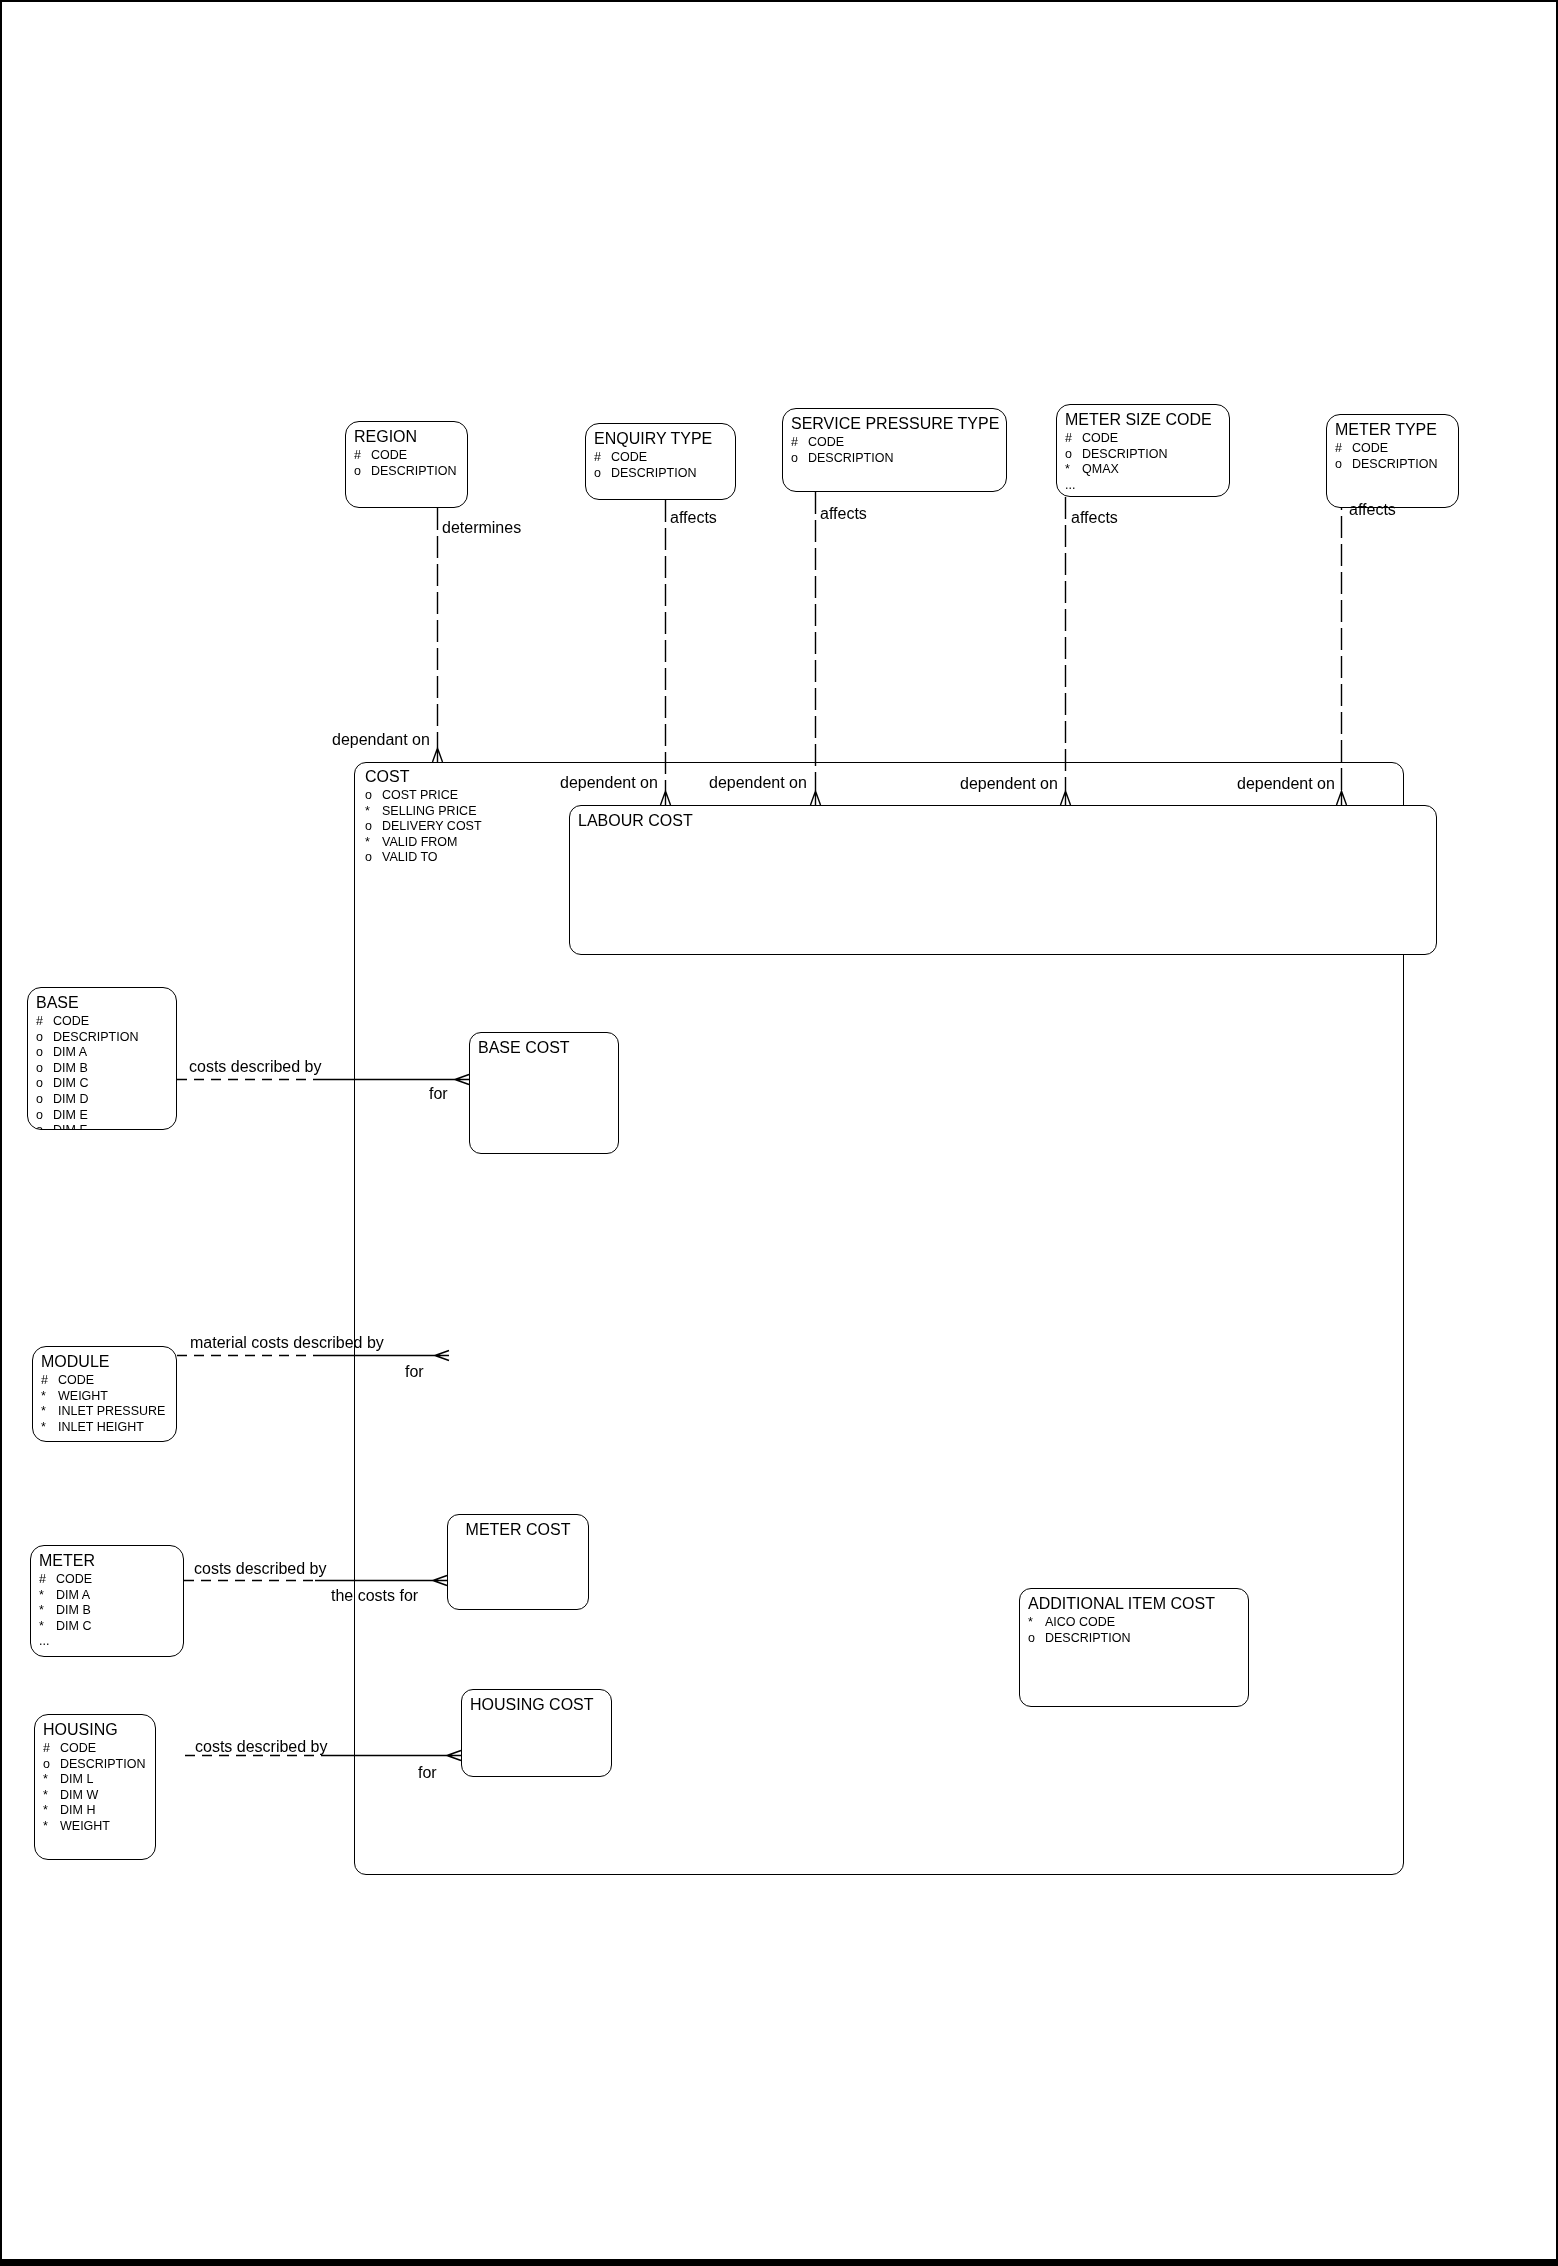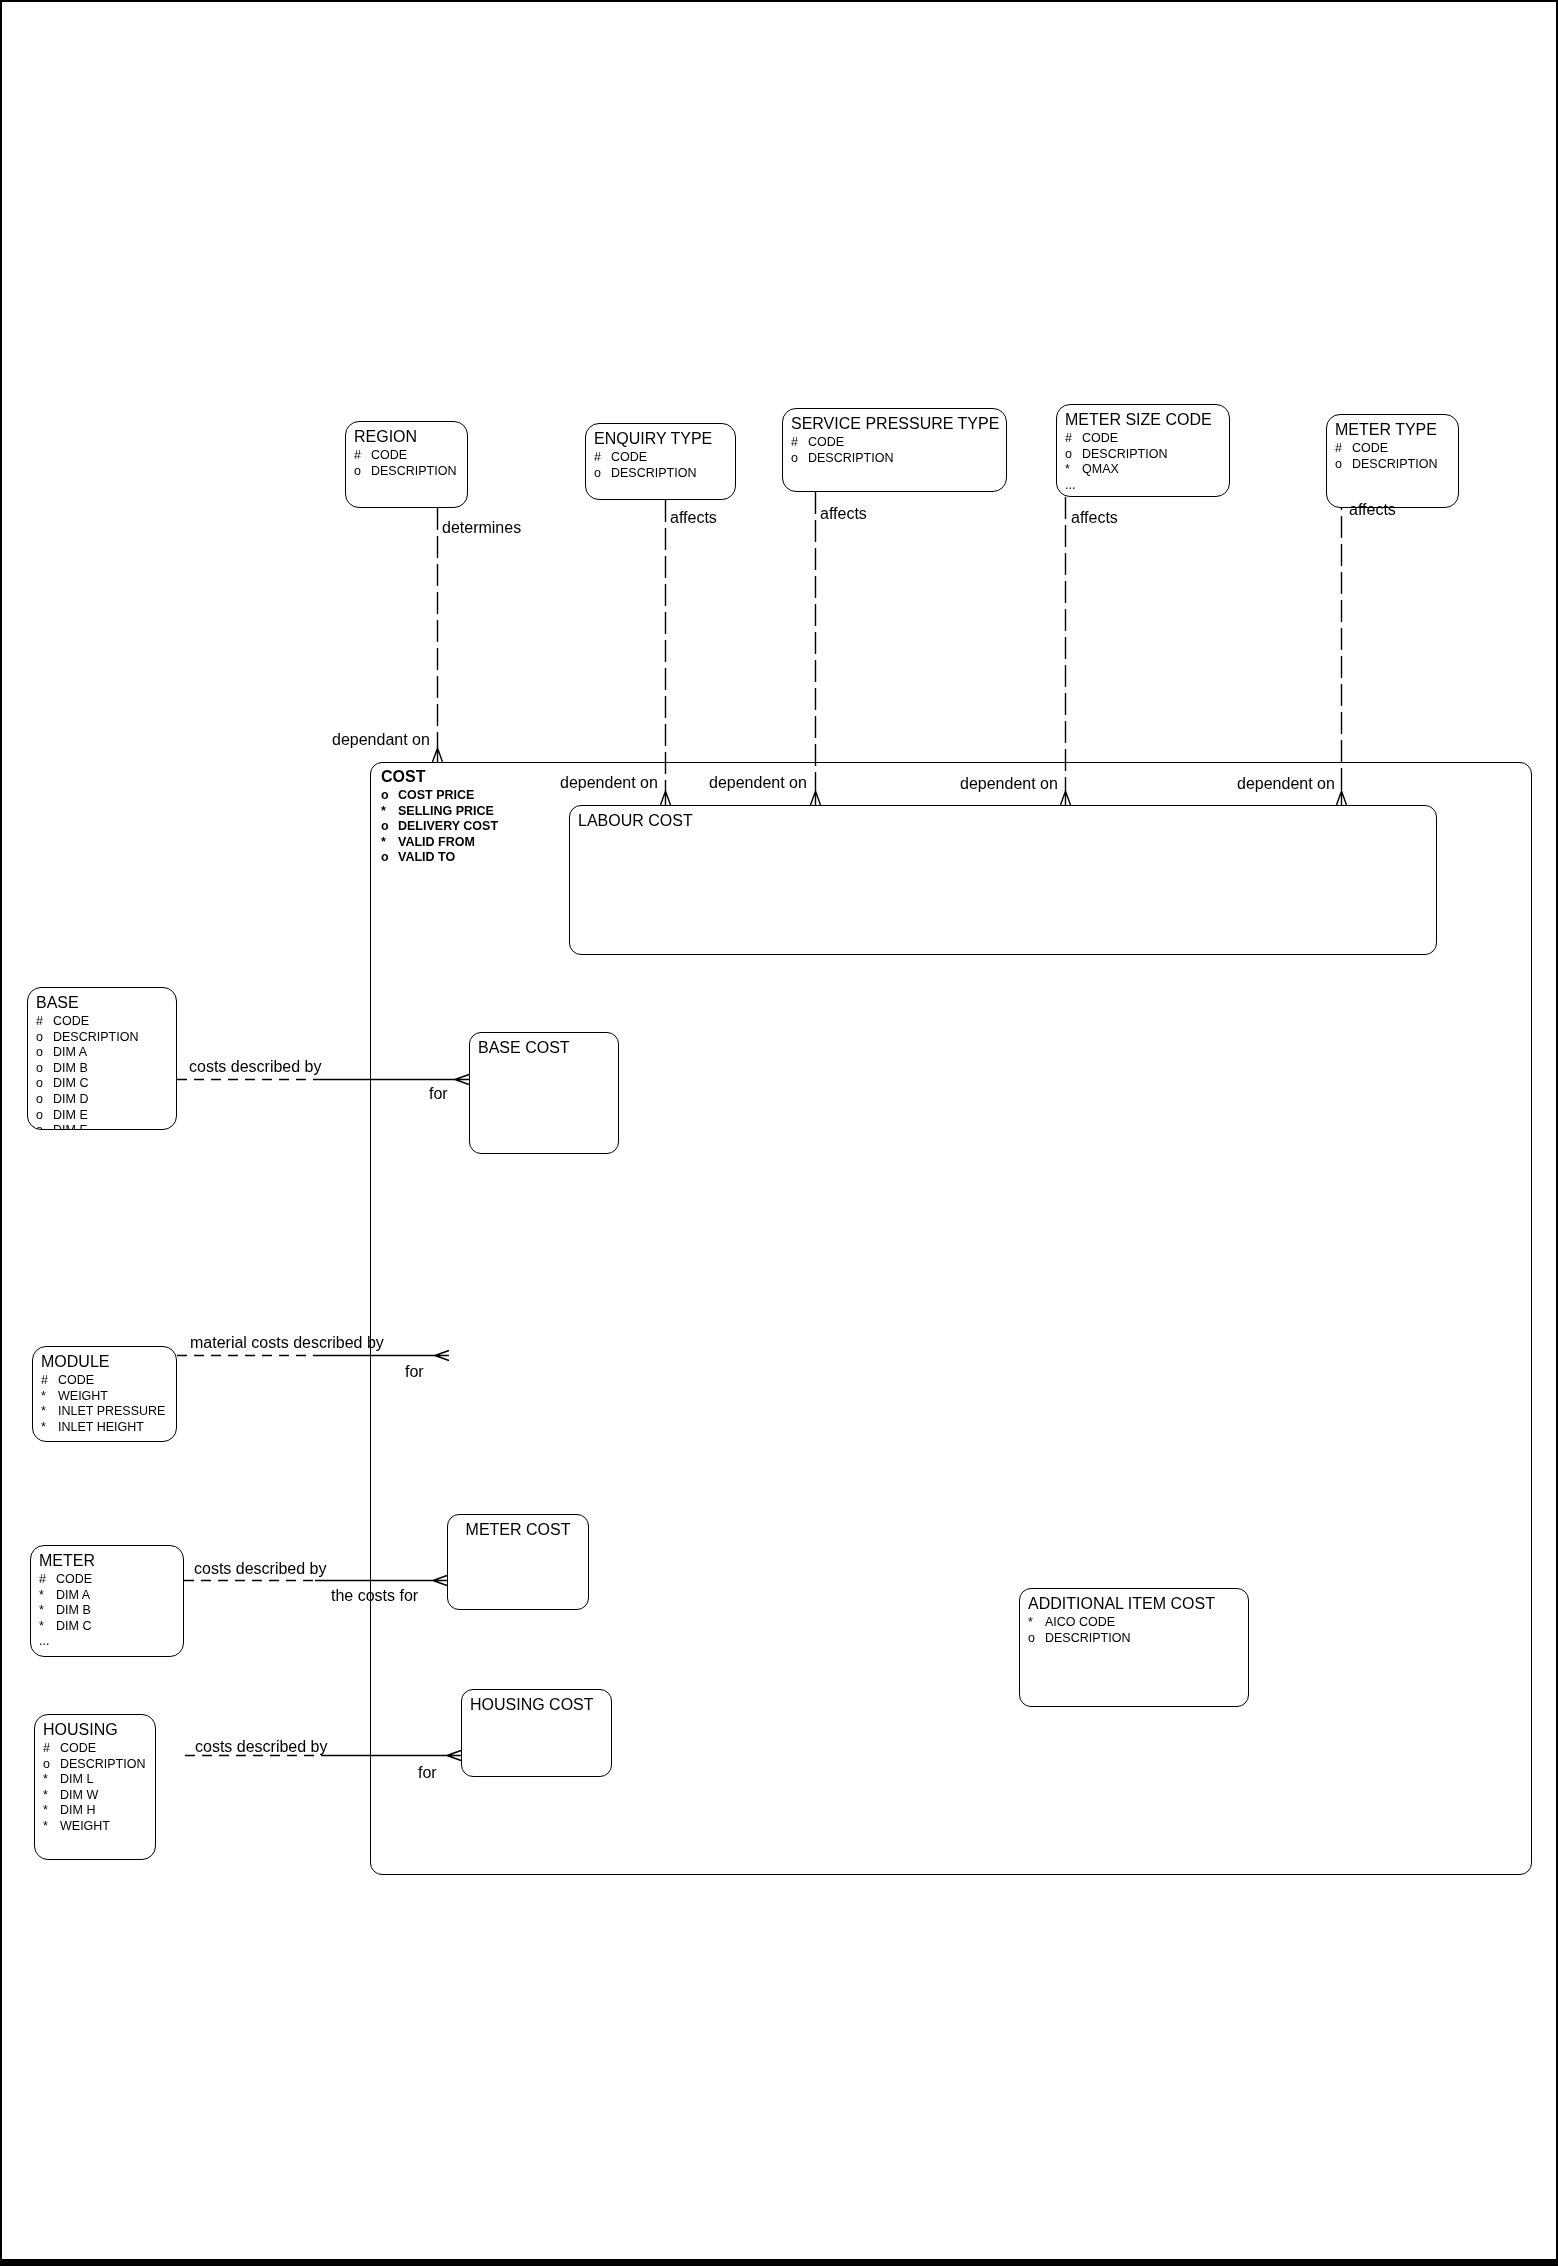--- a/index.html
+++ b/index.html
@@ -64,21 +64,21 @@
       <line x1="313" y1="1578.5" x2="431" y2="1578.5"></line>
       <path d="M431,1578.5 L445,1573.5 M431,1578.5 L445,1578.5 M431,1578.5 L445,1583.5"></path>
     </g>
     <g>
       <line x1="183" y1="1753.5" x2="321" y2="1753.5" stroke-dasharray="10 7"></line>
       <line x1="321" y1="1753.5" x2="445" y2="1753.5"></line>
       <path d="M445,1753.5 L459,1748.5 M445,1753.5 L459,1753.5 M445,1753.5 L459,1758.5"></path>
     </g>
   </svg>
 
-  <div class="entity bigbox" style="left:368px; top:760px; width:1162px; height:1113px;font-weight:bold;">
+  <div class="entity bigbox" style="left:352px; top:760px; width:1050px; height:1113px;">
     <div class="title">COST</div>
     <div>
         <div class="attr-row">
           <span class="attr-tag">o</span>
           <span class="attr-name">COST PRICE</span>
         </div>
         <div class="attr-row">
           <span class="attr-tag">*</span>
           <span class="attr-name">SELLING PRICE</span>
         </div>

